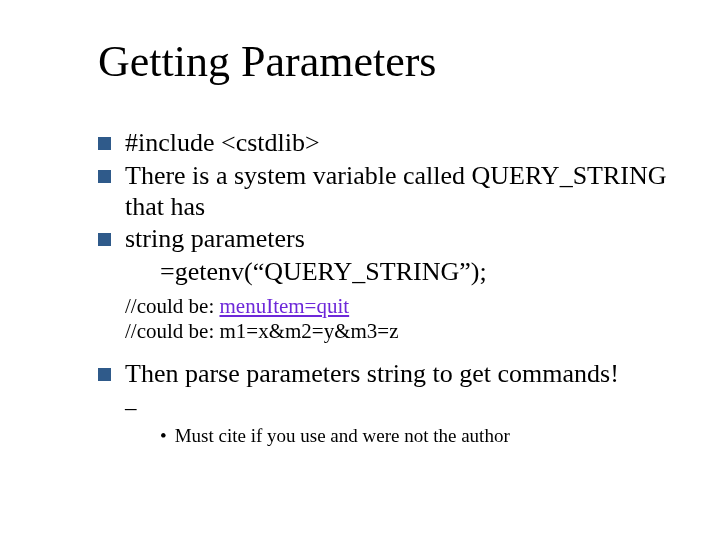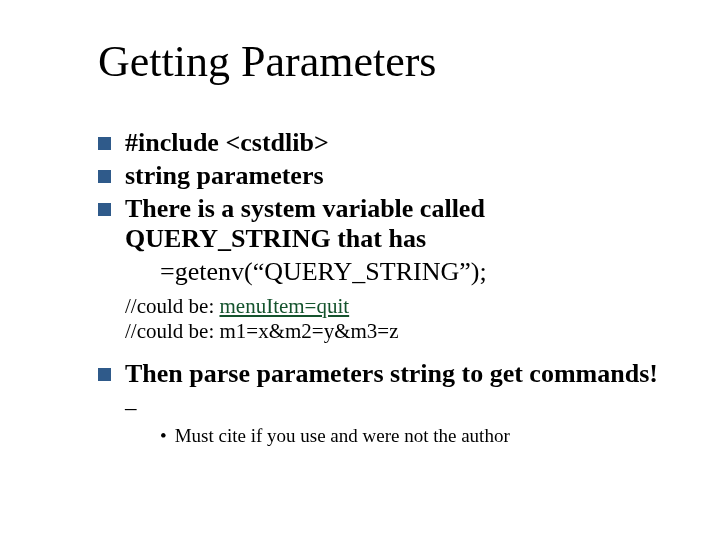--- a/index.html
+++ b/index.html
@@ -37,35 +37,34 @@
   .sq {
     flex: 0 0 auto;
     width: 13px;
     height: 13px;
     background: #2f5a8a;
     margin-top: 9px;
     margin-right: 14px;
   }
   .btext {
     flex: 1 1 auto;
-    font-weight: bold;
   }
   .indent-code {
     margin-left: 62px;
     font-size: 26px;
   }
   .comments {
     margin-left: 27px;
     font-size: 21px;
     margin-top: 6px;
     margin-bottom: 14px;
     line-height: 1.22;
   }
   .comments a {
-    color: #14532d;
+    color: #6d28d9;
     text-decoration: underline;
   }
   .dash-row {
     display: flex;
     align-items: flex-start;
     margin-left: 27px;
     font-size: 23px;
     margin-top: 4px;
   }
   .dash {
@@ -93,26 +92,26 @@
 
   <div class="body">
 
     <div class="bullet-row">
       <div class="sq"></div>
       <div class="btext">#include &lt;cstdlib&gt;</div>
     </div>
 
     <div class="bullet-row">
       <div class="sq"></div>
-      <div class="btext">string parameters</div>
+      <div class="btext">There is a system variable called QUERY_STRING that has</div>
     </div>
 
     <div class="bullet-row">
       <div class="sq"></div>
-      <div class="btext">There is a system variable called QUERY_STRING that has</div>
+      <div class="btext">string parameters</div>
     </div>
 
     <div class="indent-code">=getenv(“QUERY_STRING”);</div>
 
     <div class="comments">
       <div>
         <span>//could be:  </span><a href="#">menuItem=quit</a>
       </div>
       <div>//could be:  m1=x&amp;m2=y&amp;m3=z</div>
     </div>

